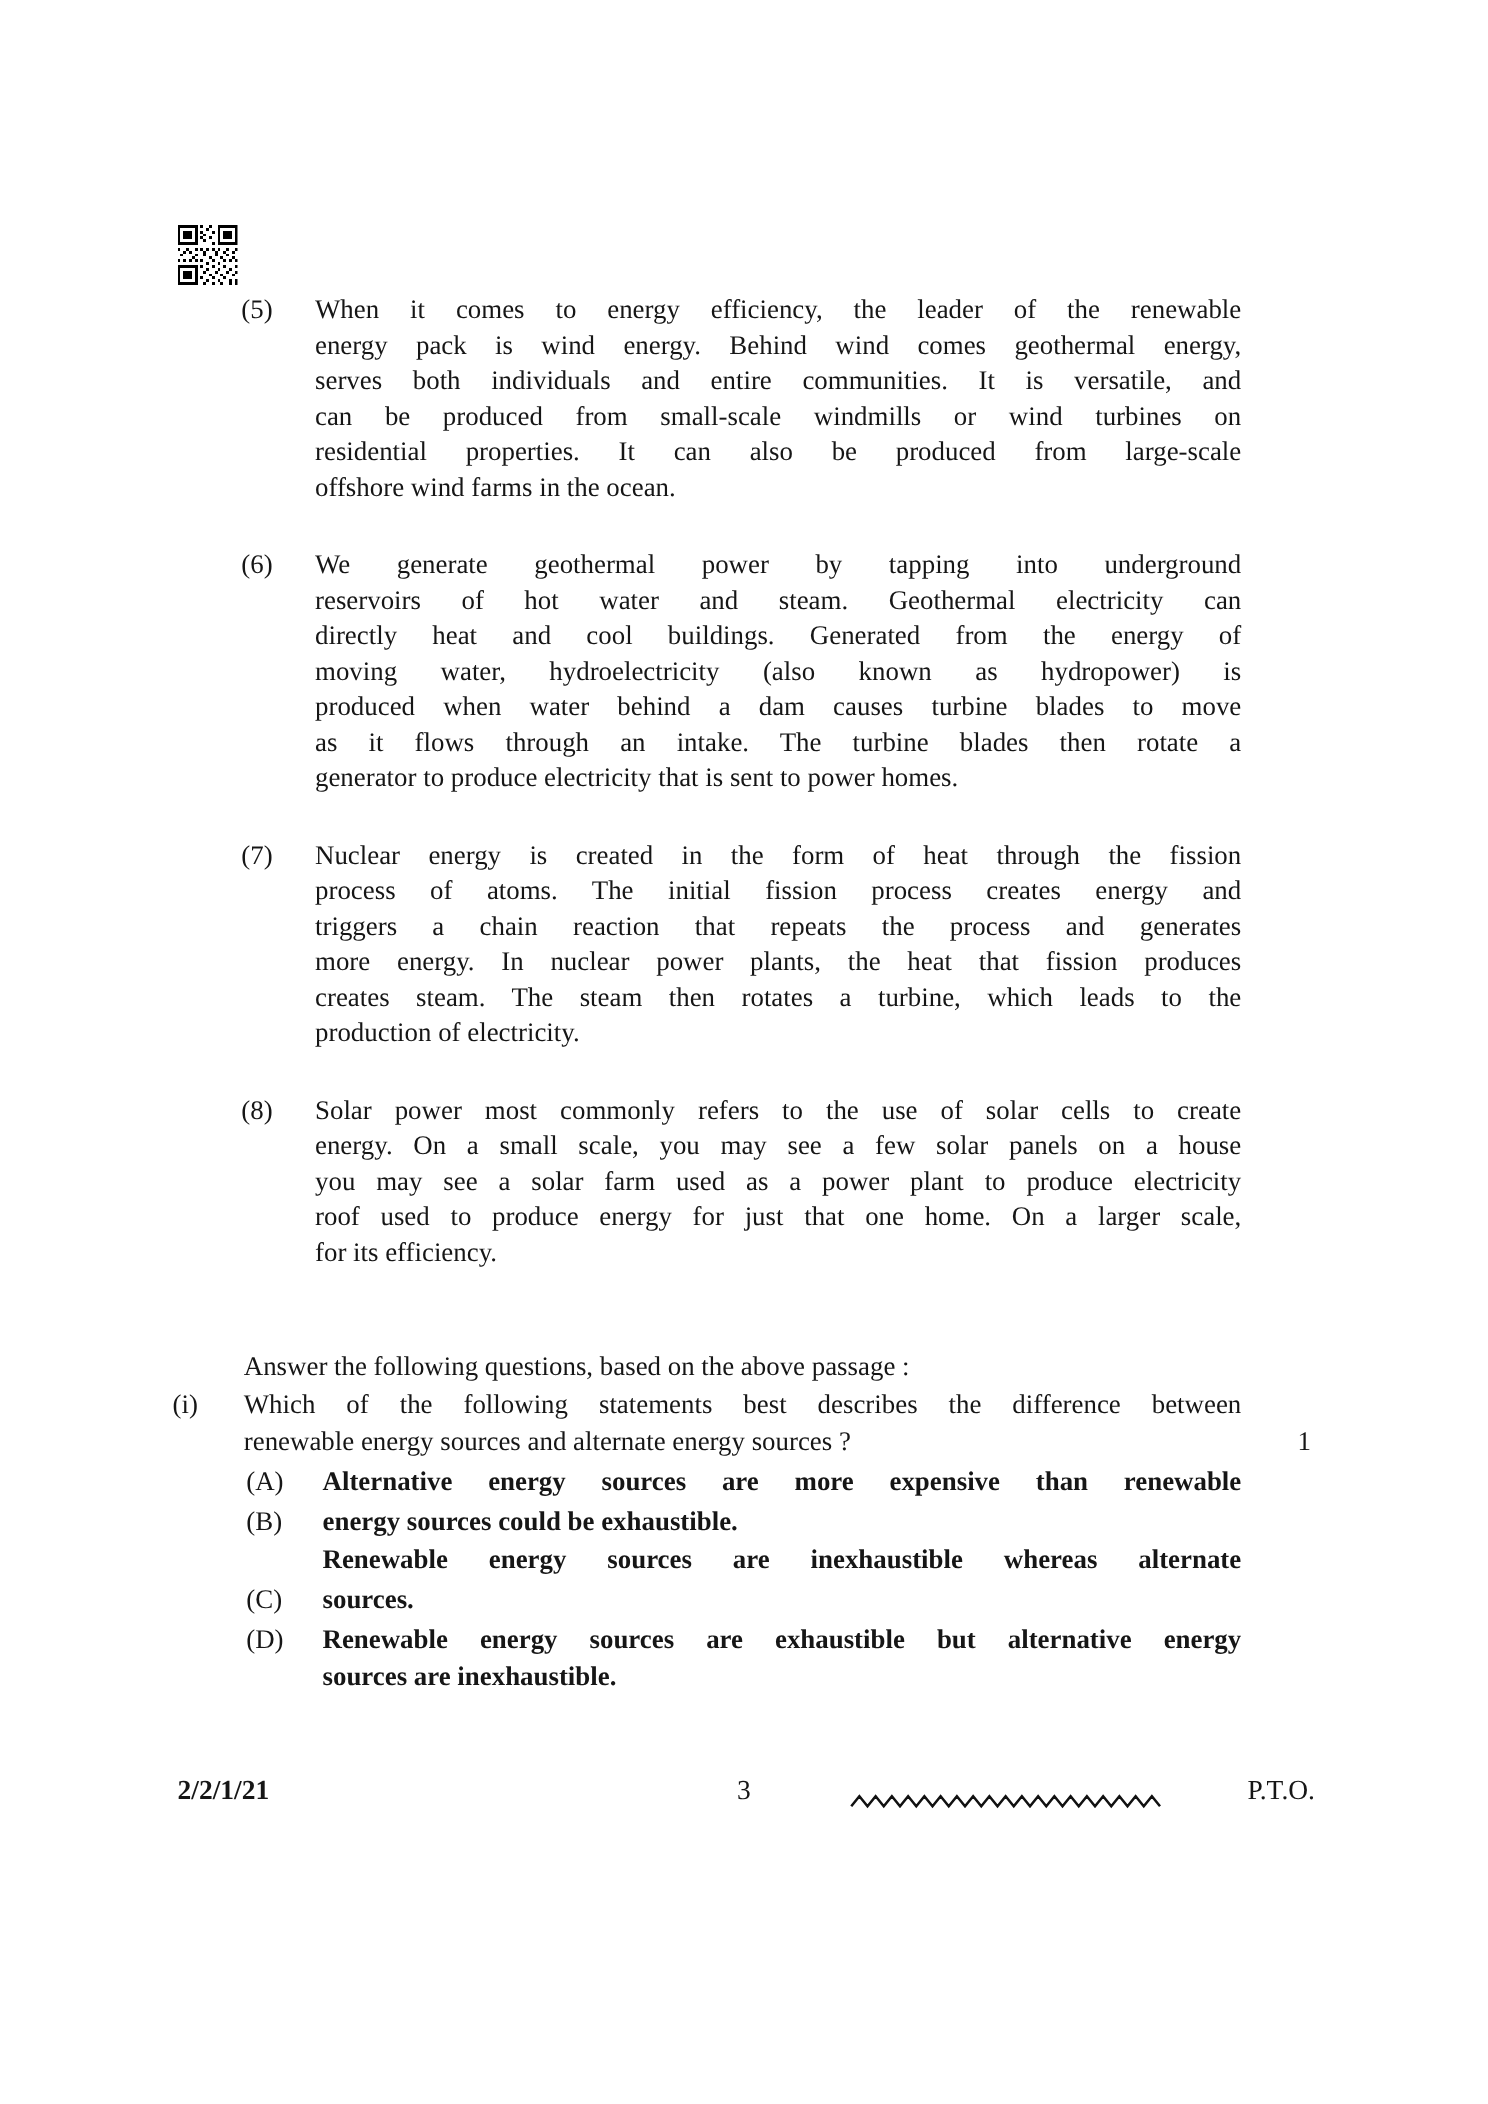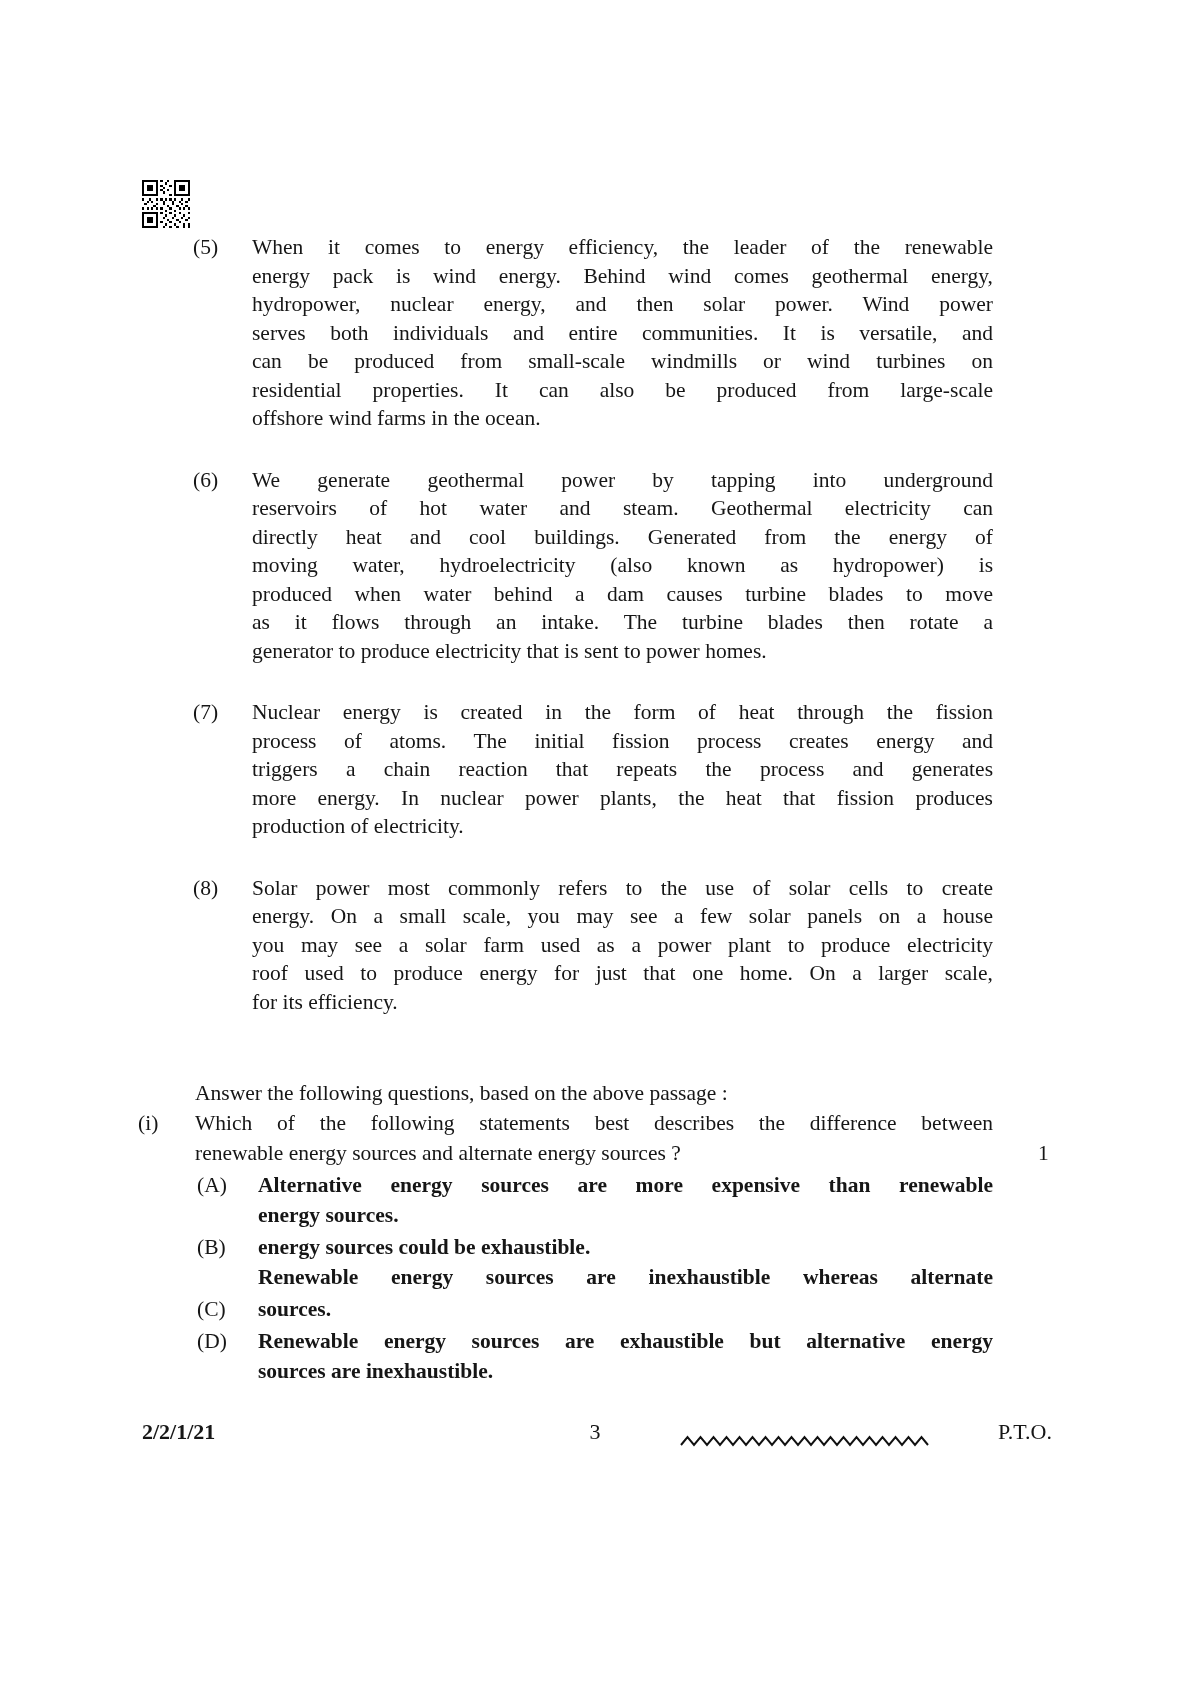--- a/index.html
+++ b/index.html
@@ -61,21 +61,20 @@
       <path fill="#000" d="M8 0h1v1h-1zM11 0h1v1h-1zM10 1h1v1h-1zM8 2h1v1h-1zM12 2h1v1h-1zM9 3h1v1h-1zM8 4h1v1h-1zM11 4h1v1h-1zM9 5h1v1h-1zM12 6h1v1h-1zM0 8h1v1h-1zM3 8h1v1h-1zM6 8h1v1h-1zM8 8h1v1h-1zM10 8h1v1h-1zM12 8h1v1h-1zM14 8h1v1h-1zM17 8h1v1h-1zM20 8h1v1h-1zM2 9h1v1h-1zM4 9h1v1h-1zM9 9h1v1h-1zM13 9h1v1h-1zM16 9h1v1h-1zM19 9h1v1h-1zM1 10h1v1h-1zM6 10h1v1h-1zM9 10h1v1h-1zM13 10h1v1h-1zM17 10h1v1h-1zM5 11h1v1h-1zM11 11h1v1h-1zM15 11h1v1h-1zM19 11h1v1h-1zM0 12h1v1h-1zM2 12h1v1h-1zM4 12h1v1h-1zM6 12h1v1h-1zM8 12h1v1h-1zM12 12h1v1h-1zM16 12h1v1h-1zM18 12h1v1h-1zM20 12h1v1h-1zM10 13h1v1h-1zM14 13h1v1h-1zM8 14h1v1h-1zM12 14h1v1h-1zM16 14h1v1h-1zM20 14h1v1h-1zM10 15h1v1h-1zM14 15h1v1h-1zM18 15h1v1h-1zM9 16h1v1h-1zM13 16h1v1h-1zM17 16h1v1h-1zM20 16h1v1h-1zM11 17h1v1h-1zM15 17h1v1h-1zM19 17h1v1h-1zM8 18h1v1h-1zM12 18h1v1h-1zM16 18h1v1h-1zM10 19h1v1h-1zM14 19h1v1h-1zM18 19h1v1h-1zM20 19h1v1h-1zM9 20h1v1h-1zM12 20h1v1h-1zM15 20h1v1h-1zM18 20h1v1h-1zM20 20h1v1h-1z"></path>
     </svg>
   </div>
 
   <section class="passage">
       <div class="para">
         <span class="pnum">(5)</span>
         <div class="ptext">
           <div class="line">When it comes to energy efficiency, the leader of the renewable</div>
           <div class="line">energy pack is wind energy. Behind wind comes geothermal energy,</div>
-          <div class="line">hydropower, nuclear energy, and then solar power. Wind power</div>
           <div class="line">serves both individuals and entire communities. It is versatile, and</div>
           <div class="line">can be produced from small-scale windmills or wind turbines on</div>
           <div class="line">residential properties. It can also be produced from large-scale</div>
           <div class="line last">offshore wind farms in the ocean.</div>
         </div>
       </div>
       <div class="para">
         <span class="pnum">(6)</span>
         <div class="ptext">
           <div class="line">We generate geothermal power by tapping into underground</div>
@@ -87,20 +86,21 @@
           <div class="line last">generator to produce electricity that is sent to power homes.</div>
         </div>
       </div>
       <div class="para">
         <span class="pnum">(7)</span>
         <div class="ptext">
           <div class="line">Nuclear energy is created in the form of heat through the fission</div>
           <div class="line">process of atoms. The initial fission process creates energy and</div>
           <div class="line">triggers a chain reaction that repeats the process and generates</div>
           <div class="line">more energy. In nuclear power plants, the heat that fission produces</div>
+          <div class="line">creates steam. The steam then rotates a turbine, which leads to the</div>
           <div class="line last">production of electricity.</div>
         </div>
       </div>
       <div class="para">
         <span class="pnum">(8)</span>
         <div class="ptext">
           <div class="line">Solar power most commonly refers to the use of solar cells to create</div>
           <div class="line">energy. On a small scale, you may see a few solar panels on a house</div>
           <div class="line">you may see a solar farm used as a power plant to produce electricity</div>
           <div class="line">roof used to produce energy for just that one home. On a larger scale,</div>
@@ -118,21 +118,20 @@
             <div class="qlines">
               <div class="line">Which of the following statements best describes the difference between</div>
               <div class="line last">renewable energy sources and alternate energy sources ?</div>
             </div>
             <span class="marks">1</span>
             <div class="opts">
               <div class="opt">
                 <span class="olabel">(A)</span>
                 <div class="otext">
                   <div class="line">Alternative energy sources are more expensive than renewable</div>
-                  <div class="line last">energy sources.</div>
                 </div>
               </div>
               <div class="opt">
                 <span class="olabel">(B)</span>
                 <div class="otext">
                   <div class="line last">energy sources could be exhaustible.</div>
                   <div class="line">Renewable energy sources are inexhaustible whereas alternate</div>
                 </div>
               </div>
               <div class="opt">

